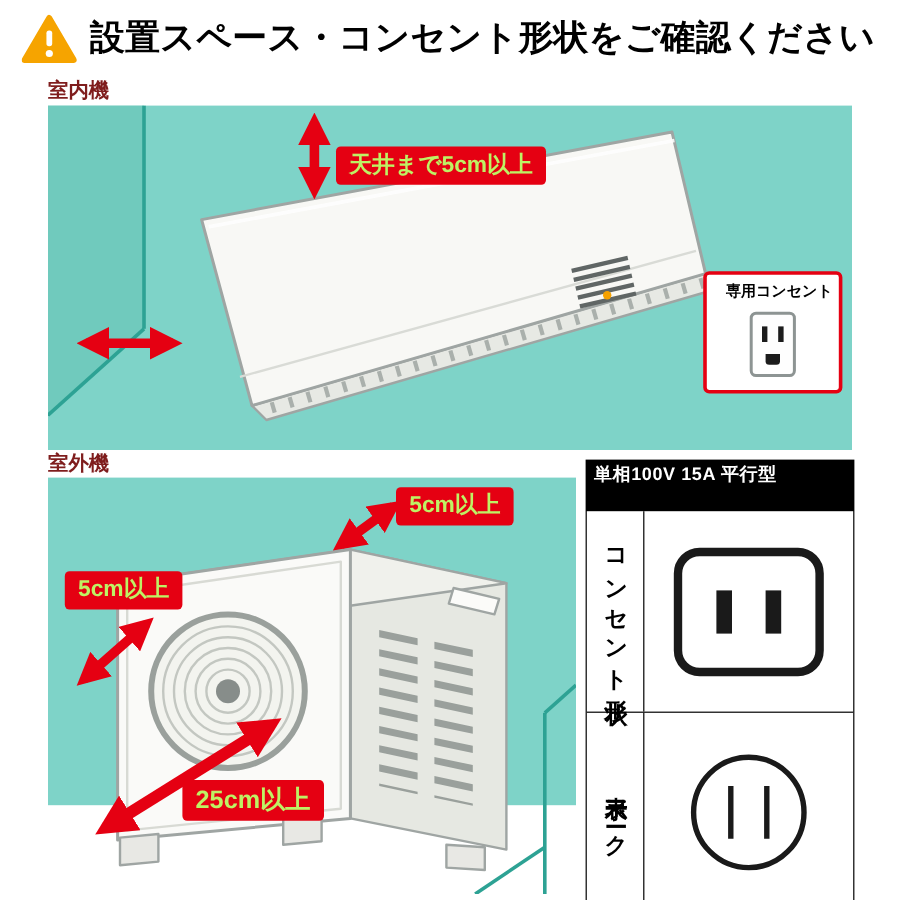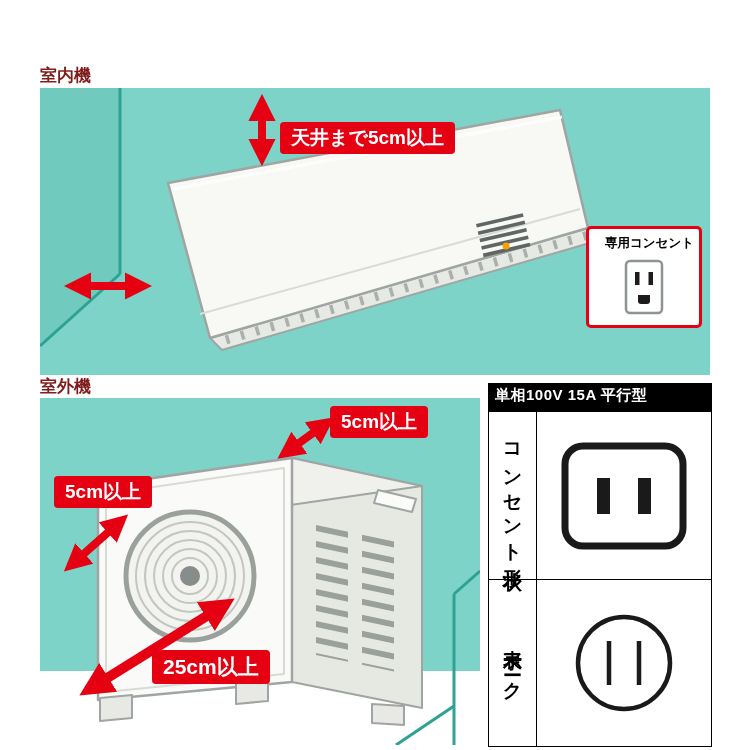--- a/index.html
+++ b/index.html
@@ -15,53 +15,61 @@
   
   .section-label { position:absolute; font-size:17px; font-weight:600; color:#7f1d1d; }
   .indoor-section-label  { left:40px; top:64px; }
   .outdoor-section-label { left:40px; top:375px;text-align:center; }
   .panel { position:absolute; background:#7ed3c8; }
   .indoor-panel  { left:40px; top:88px;  width:670px; height:287px; }
   .outdoor-panel { left:40px; top:398px; width:440px; height:273px; }
   .panel svg.scene { position:absolute; left:0; top:0; }
 
   
-  .red-label { position:absolute; background:#e50012; color:#ffffff; font-weight:700;
+  .red-label { position:absolute; background:#e50012; color:#bef264; font-weight:700;
     border-radius:4px; padding:4px 11px; font-size:19px; line-height:1.25; white-space:nowrap; }
   .lbl-ceiling { left:240px; top:34px; }
   .lbl-sides   { left:14px;  top:148px; }
   .lbl-back    { left:290px; top:8px; }
   .lbl-side    { left:14px;  top:78px; }
   .lbl-front   { left:112px; top:252px; font-size:21px; }
 
   
   .outlet-box { position:absolute; left:546px; top:138px; width:116px;
     background:#fff; border:3px solid #e50012; border-radius:5px;
     text-align:center; padding:6px 16px 8px; }
   .outlet-label { font-size:12.5px; font-weight:700; color:#000; white-space:nowrap; }
   .outlet-box svg { margin:5px auto 0; display:block; }
 
   
   .spec { position:absolute; left:488px; top:383px; width:224px; }
   .spec-header { background:#000; color:#fff; font-size:15px; font-weight:700;
-    padding:3px 7px 6px; letter-spacing:.5px; white-space:nowrap; }
+    padding:3px 7px 20px; letter-spacing:.5px; white-space:nowrap; }
   .spec-table { border:1.5px solid #000; background:#fff; }
   .spec-row { display:flex; height:167px; }
   .spec-row + .spec-row { border-top:1.5px solid #000; }
   .spec-row-label { width:48px; border-right:1.5px solid #000;
     display:flex; align-items:center; justify-content:center;
     writing-mode:vertical-rl; font-size:19px; font-weight:700; letter-spacing:3px; color:#000; }
   .spec-icon-cell { flex:1; display:flex; align-items:center; justify-content:center; }
   svg { display:block; }
 </style>
 </head>
 <body>
 
 <div class="page">
 
+  <header class="header">
+    <svg width="46" height="42" viewBox="0 0 46 42">
+      <path d="M23 4 L43.5 39 L2.5 39 Z" fill="#f6a400" stroke="#f6a400" stroke-width="5" stroke-linejoin="round"></path>
+      <rect x="20.7" y="14.5" width="4.8" height="13" rx="2.2" fill="#fff"></rect>
+      <circle cx="23.1" cy="33.6" r="3" fill="#fff"></circle>
+    </svg>
+    <h1 class="title">設置スペース・コンセント形状をご確認ください</h1>
+  </header>
 
   <div class="section-label indoor-section-label">室内機</div>
 
   <section class="panel indoor-panel">
     <svg class="scene" width="670" height="287" viewBox="0 0 670 287">
       <defs>
         <marker id="ahi" viewBox="0 0 10 10" refX="7" refY="5" markerWidth="3.4" markerHeight="3.4" orient="auto-start-reverse">
           <path d="M0 0 L10 5 L0 10 Z" fill="#e50012"></path>
         </marker>
       </defs>

